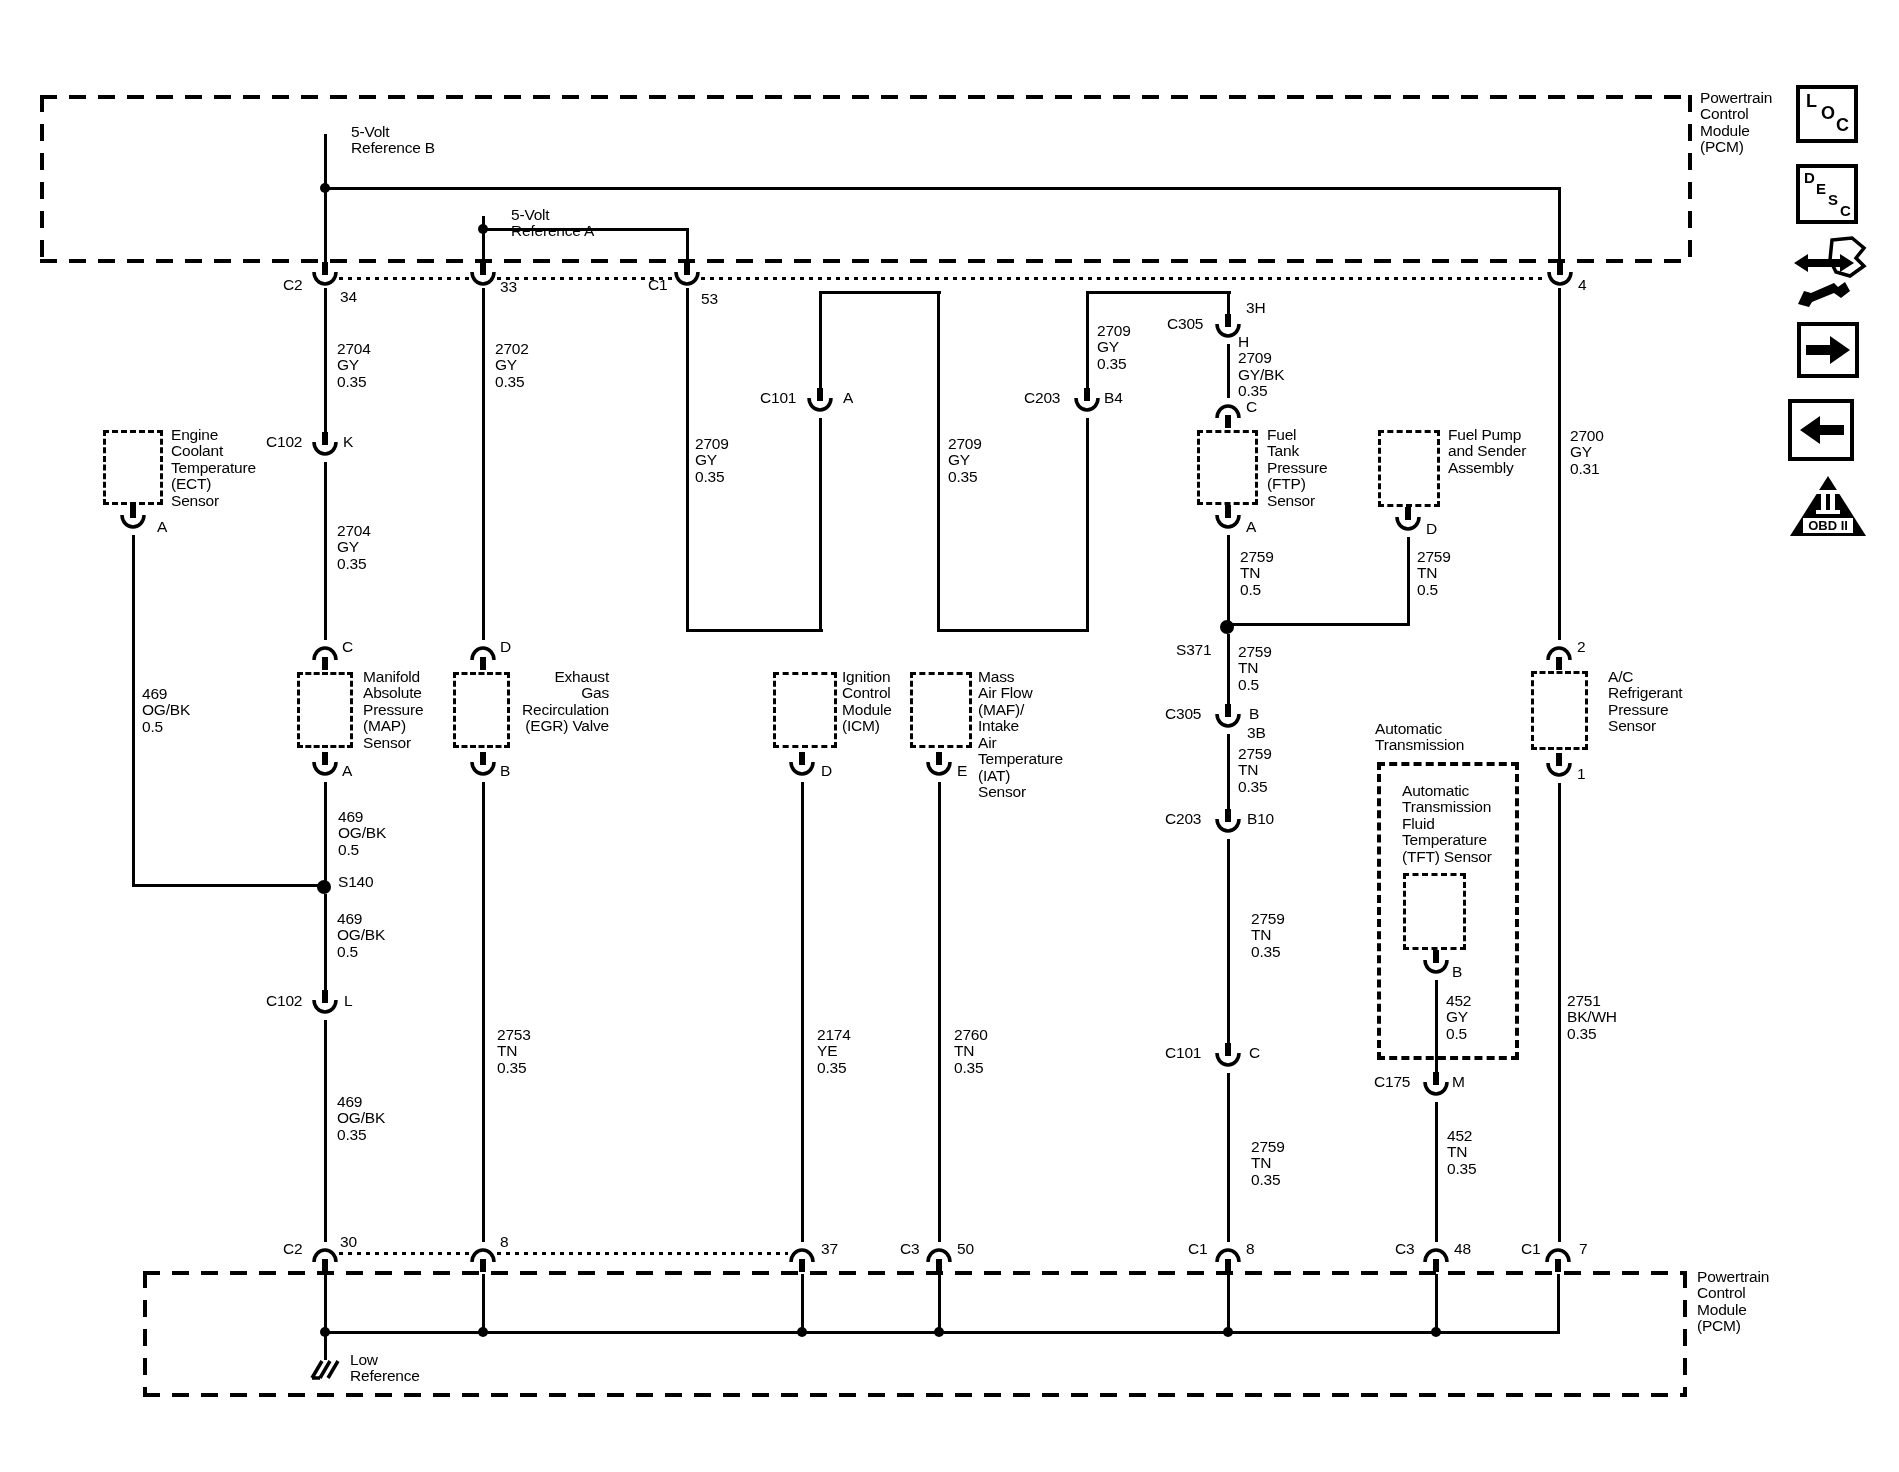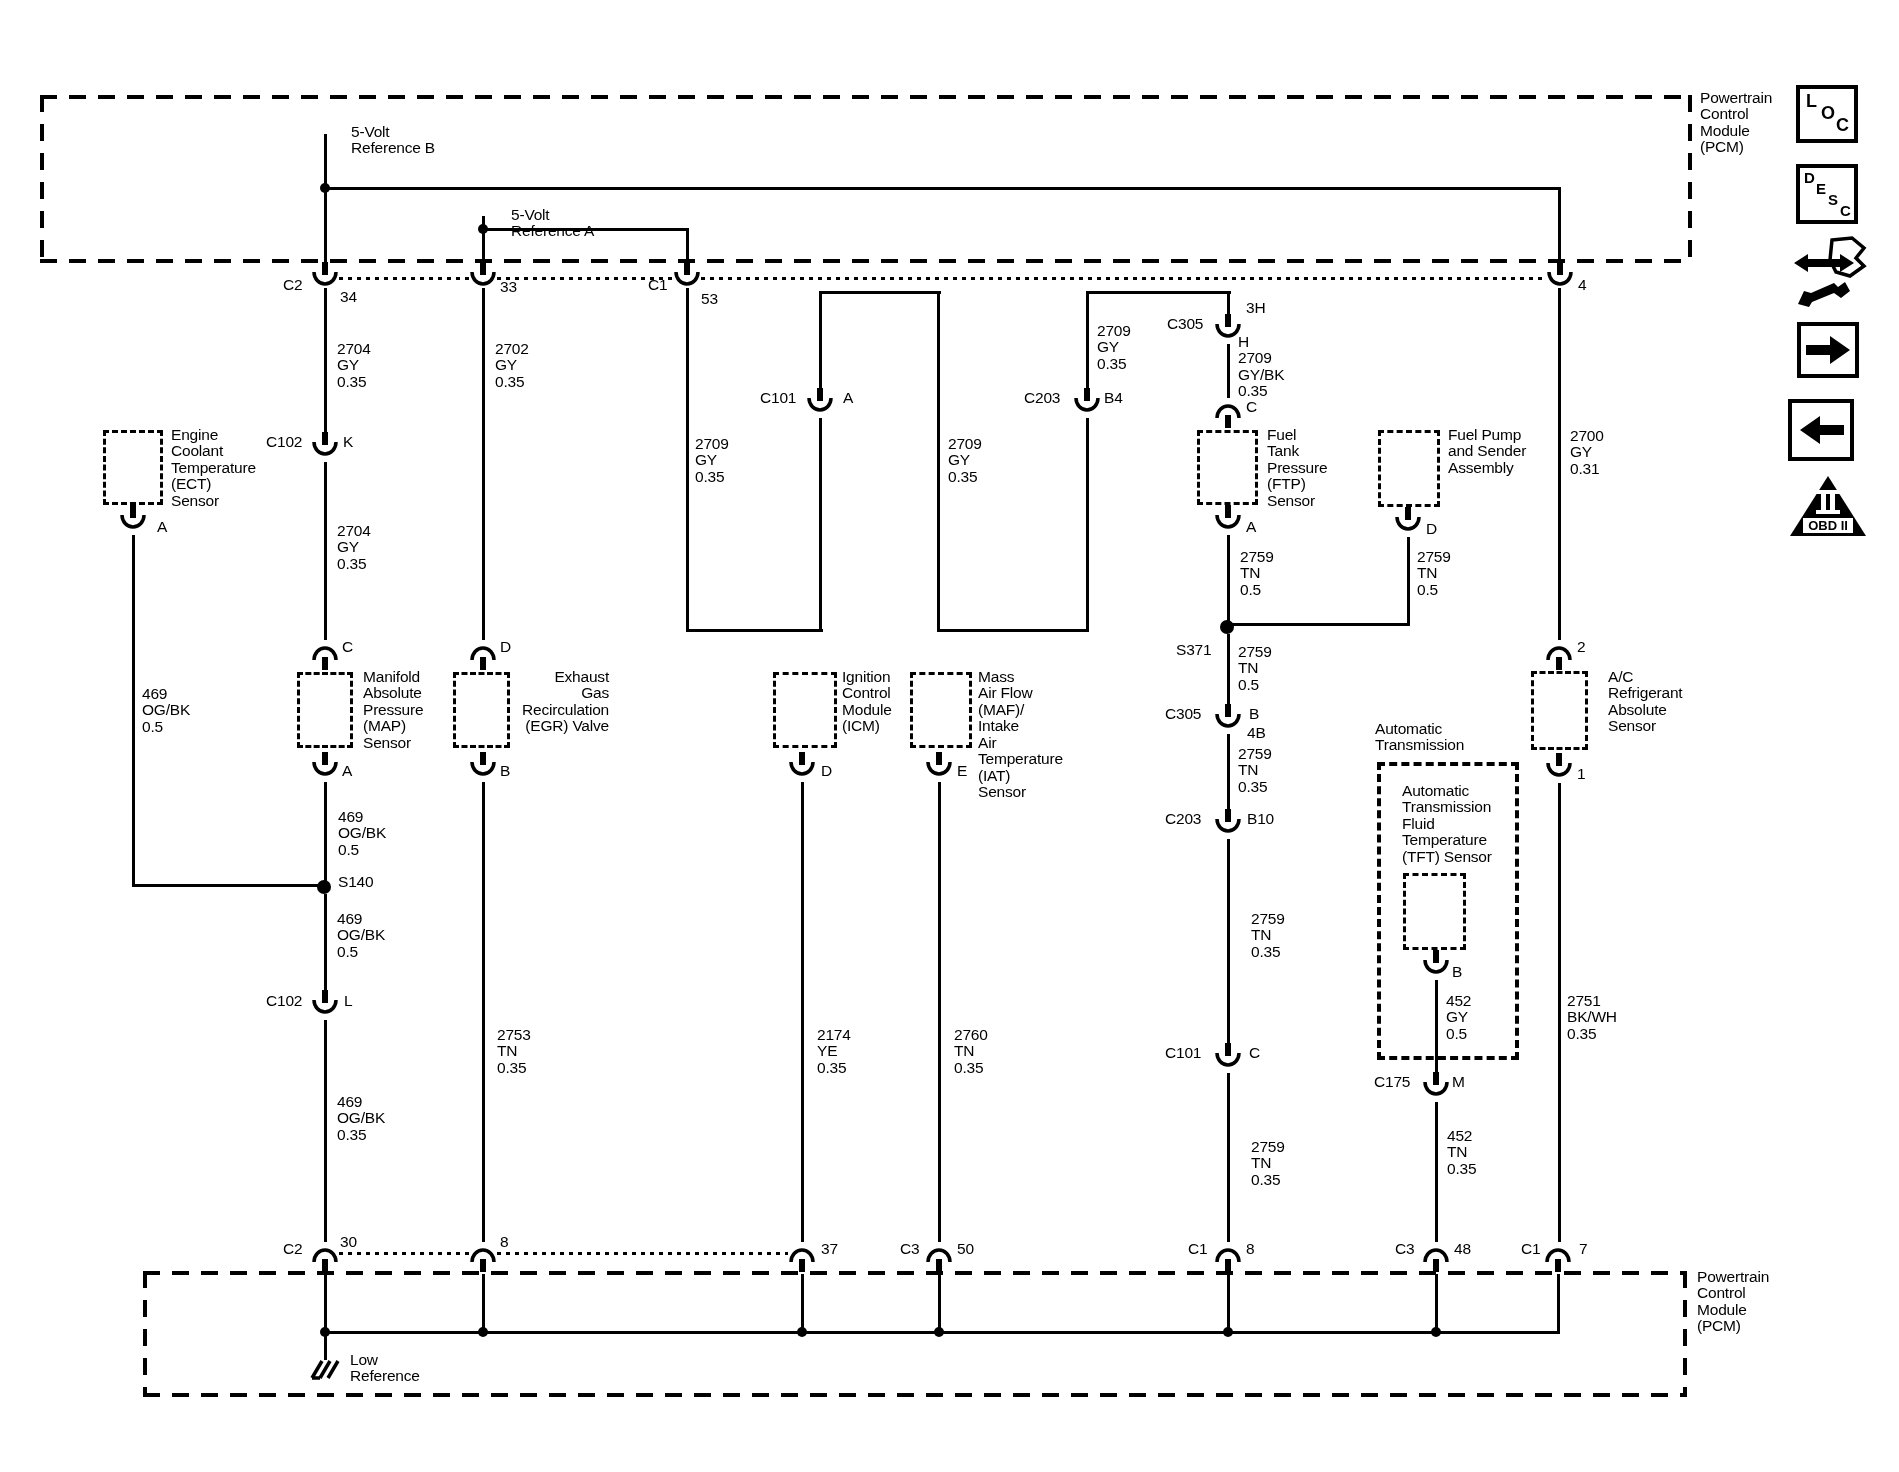--- a/index.html
+++ b/index.html
@@ -242,21 +242,21 @@
   <div class="cl" style="left:1176px;top:642px;">S371</div>
   <div class="w" style="left:1227px;top:634px;width:3px;height:70px;"></div>
   <div class="lbl" style="left:1238px;top:644px;">2759
 TN
 0.5</div>
   <svg class="conn" style="left:1214px;top:704px;">
       <use href="#cn-a"></use>
     </svg>
   <div class="cl" style="left:1165px;top:706px;">C305</div>
   <div class="cl" style="left:1249px;top:706px;">B</div>
-  <div class="cl" style="left:1247px;top:725px;">4B</div>
+  <div class="cl" style="left:1247px;top:725px;">3B</div>
   <div class="w" style="left:1227px;top:734px;width:3px;height:75px;"></div>
   <div class="lbl" style="left:1238px;top:746px;">2759
 TN
 0.35</div>
   <svg class="conn" style="left:1214px;top:809px;">
       <use href="#cn-a"></use>
     </svg>
   <div class="cl" style="left:1165px;top:811px;">C203</div>
   <div class="cl" style="left:1247px;top:811px;">B10</div>
   <div class="w" style="left:1227px;top:839px;width:3px;height:204px;"></div>
@@ -350,21 +350,21 @@
   <div class="lbl" style="left:1570px;top:428px;">2700
 GY
 0.31</div>
   <svg class="conn" style="left:1545px;top:640px;">
       <use href="#cn-b"></use>
     </svg>
   <div class="cl" style="left:1577px;top:639px;">2</div>
   <div class="dbox" style="left:1531px;top:671px;width:51px;height:73px;"></div>
   <div class="lbl" style="left:1608px;top:669px;">A/C
 Refrigerant
-Absolute
+Pressure
 Sensor</div>
   <svg class="conn" style="left:1545px;top:753px;">
       <use href="#cn-a"></use>
     </svg>
   <div class="cl" style="left:1577px;top:766px;">1</div>
   <div class="w" style="left:1558px;top:783px;width:3px;height:459px;"></div>
   <div class="lbl" style="left:1567px;top:993px;">2751
 BK/WH
 0.35</div>
 

